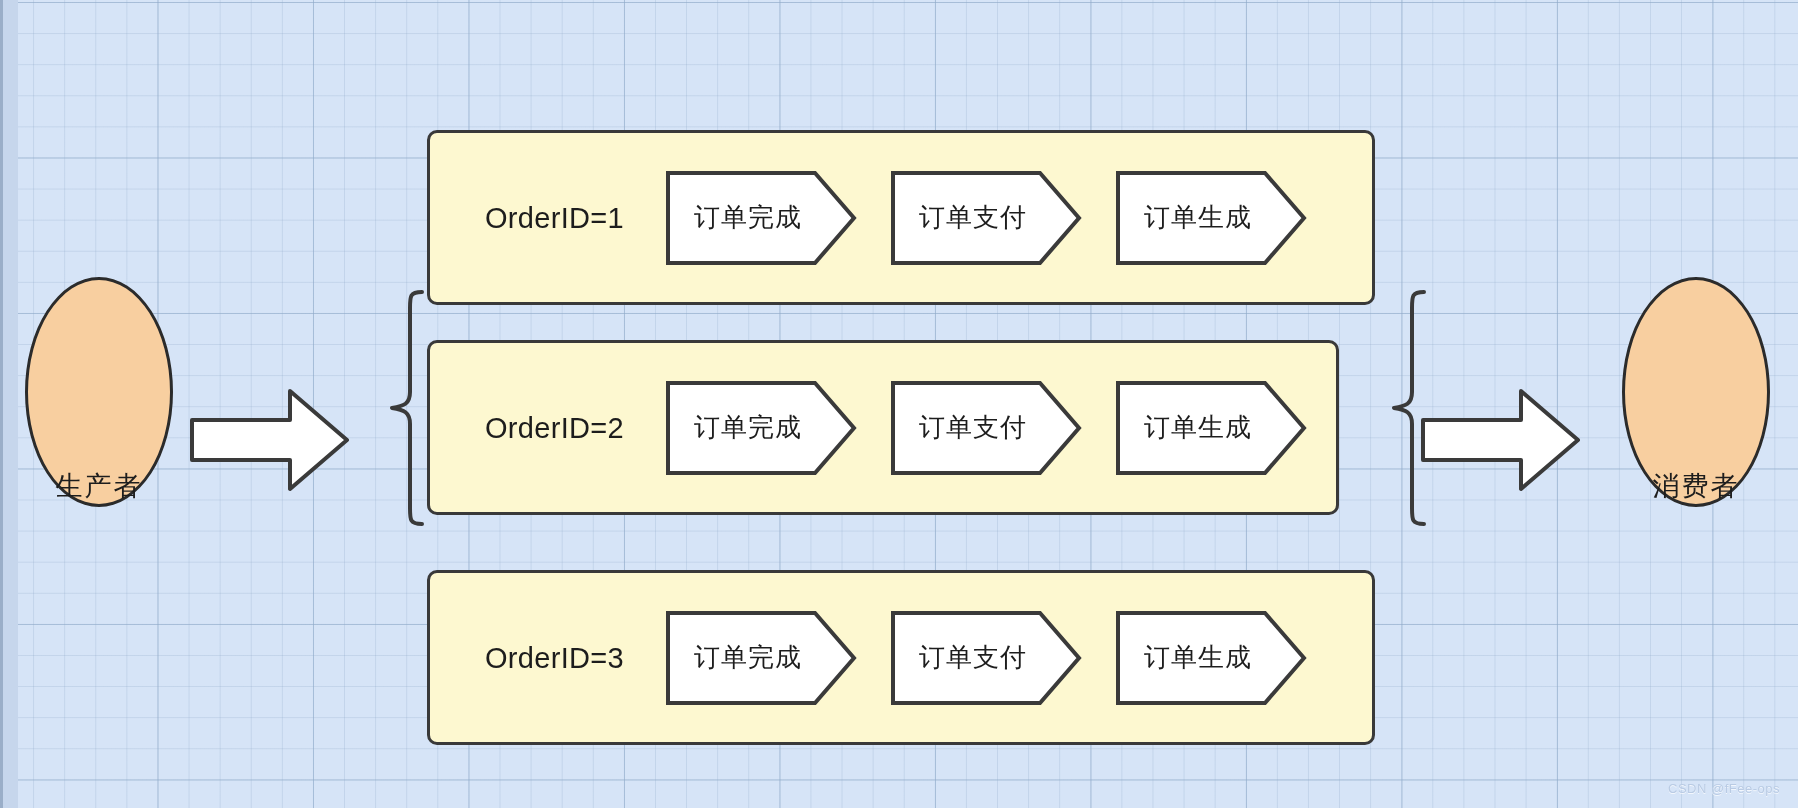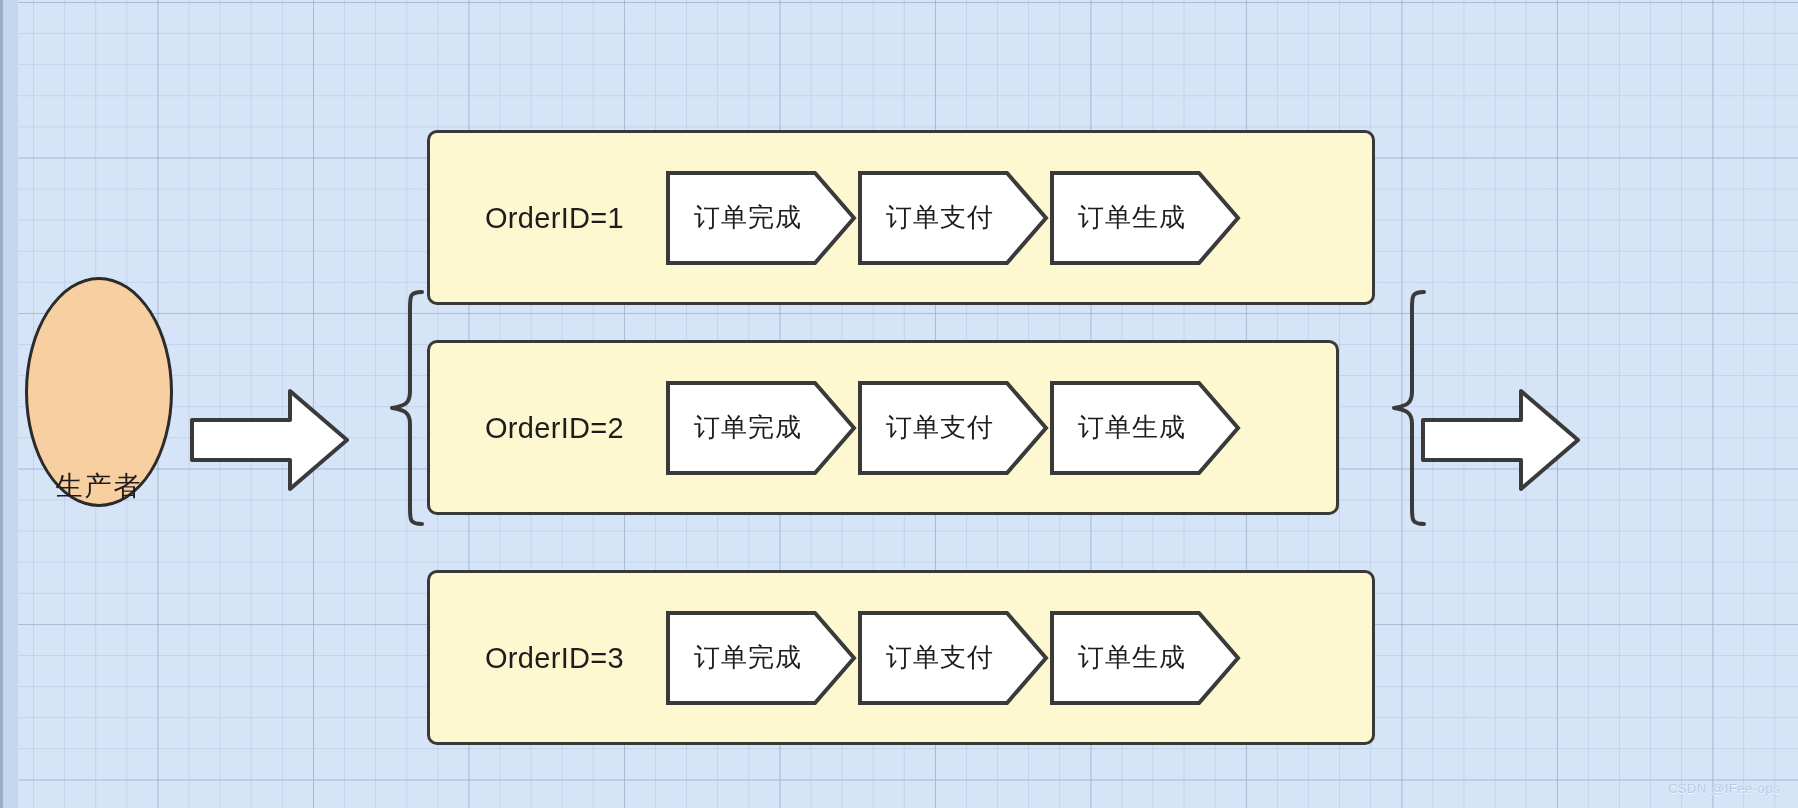--- a/index.html
+++ b/index.html
@@ -89,20 +89,21 @@
     letter-spacing: 0.3px;
   }
 
   
   .steps {
     position: absolute;
     left: 235px;
     top: 50%;
     transform: translateY(-50%);
     display: flex;
+    gap: 33px;
   }
   .chev {
     position: relative;
     width: 192px;
     height: 96px;
   }
   .chev svg { position: absolute; left: 0; top: 0; }
   .chev .ctext {
     position: absolute;
     left: 0; top: 0;
@@ -236,16 +237,19 @@
       <path d="M42,4 C30,4 30,8 30,20 L30,104 C30,116 24,118 12,120 C24,122 30,124 30,136 L30,220 C30,232 30,236 42,236" fill="none" stroke="#3a3a3a" stroke-width="4" stroke-linecap="round" stroke-linejoin="round"></path>
     </svg>
   </div>
 
   <div id="arrow-right" class="blockarrow">
     <svg width="160" height="110" viewBox="0 0 160 110">
       <path d="M2,35 L100,35 L100,6 L157,55 L100,104 L100,75 L2,75 Z" fill="#ffffff" stroke="#3a3a3a" stroke-width="4" stroke-linejoin="round" stroke-linecap="round"></path>
     </svg>
   </div>
 
+  <div id="consumer" class="actor">
+    <span class="label">消费者</span>
+  </div>
 
   <div id="watermark">CSDN @fFee-ops</div>
 
 </div>
 
 </body></html>

